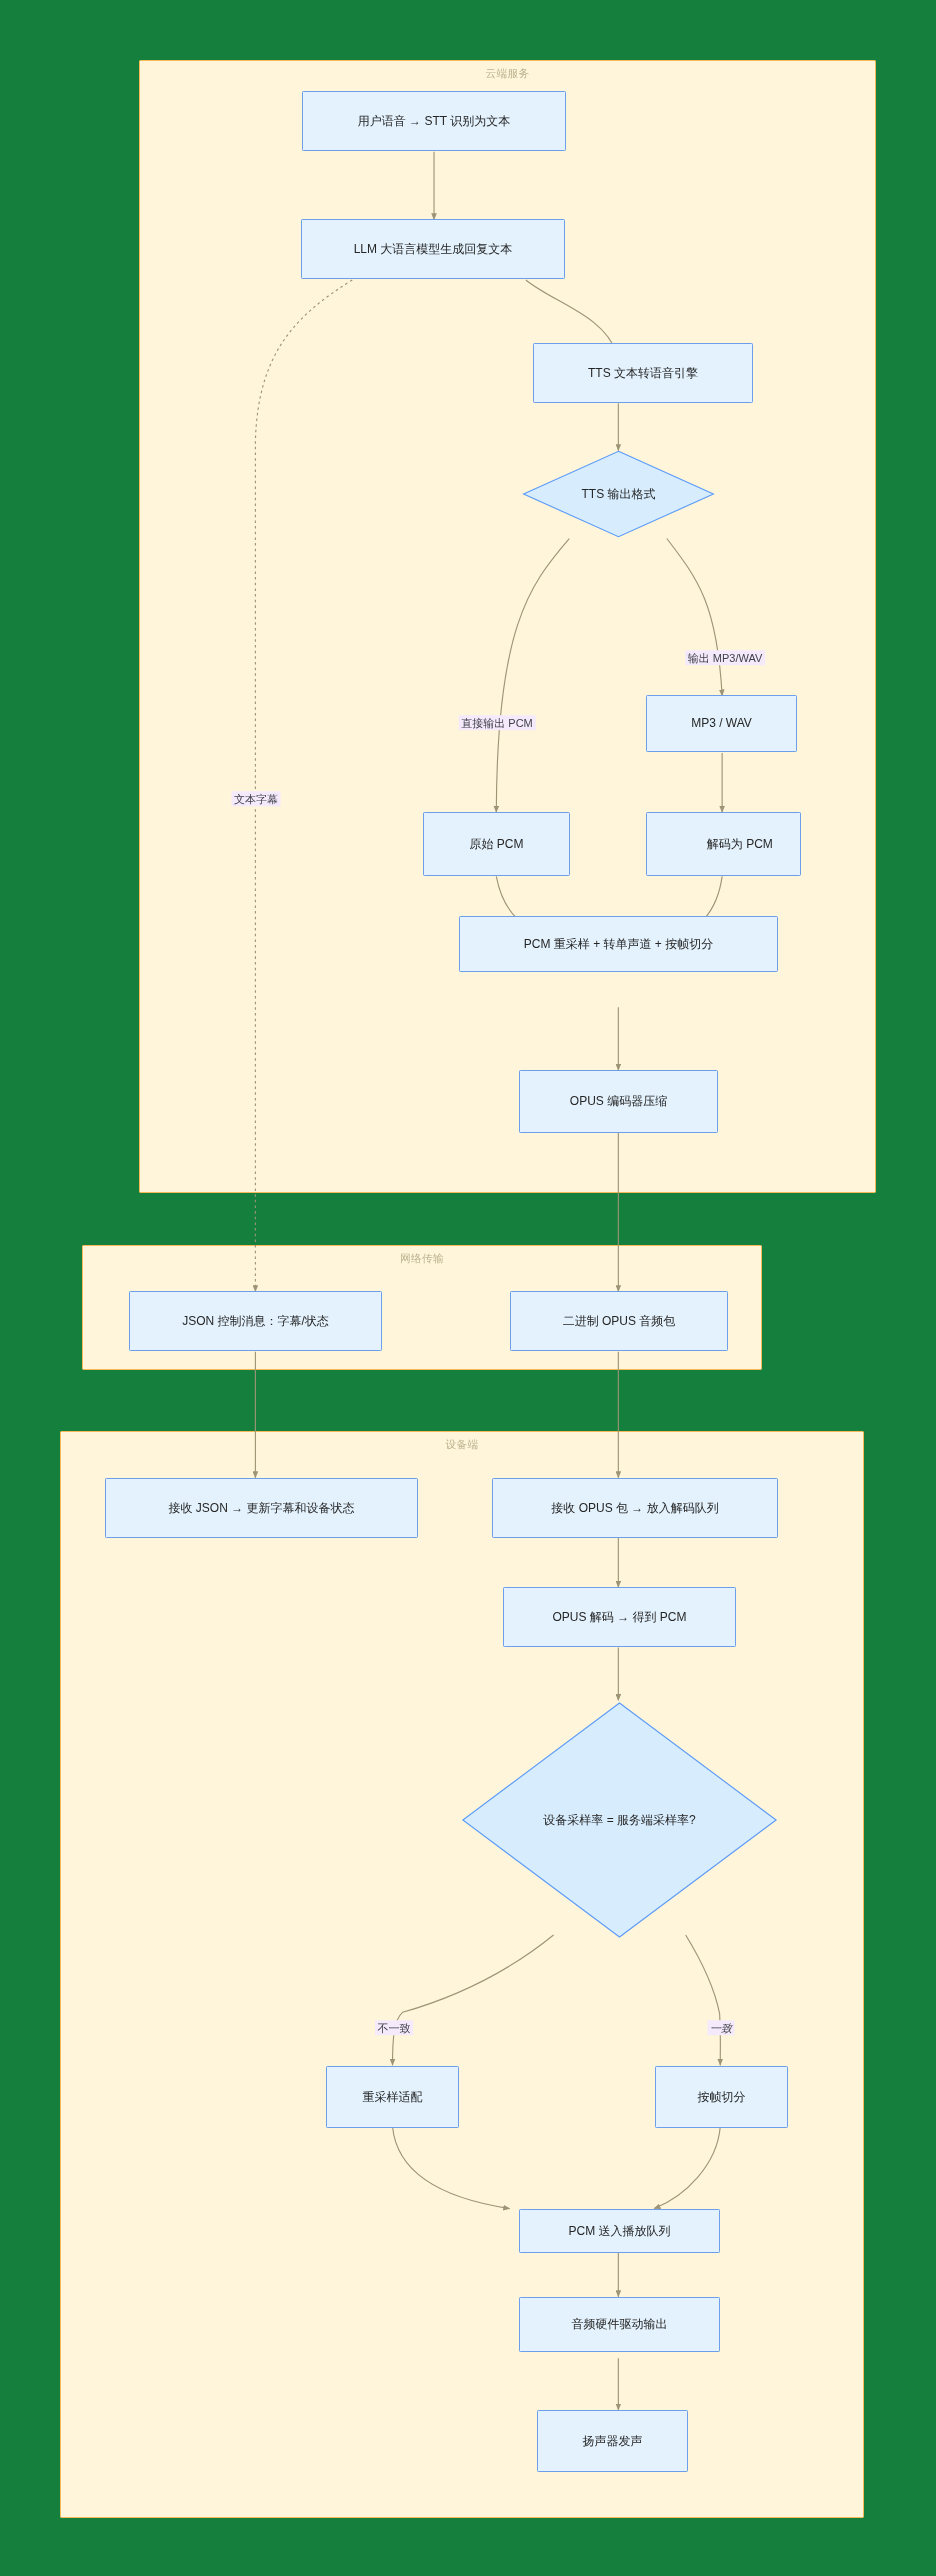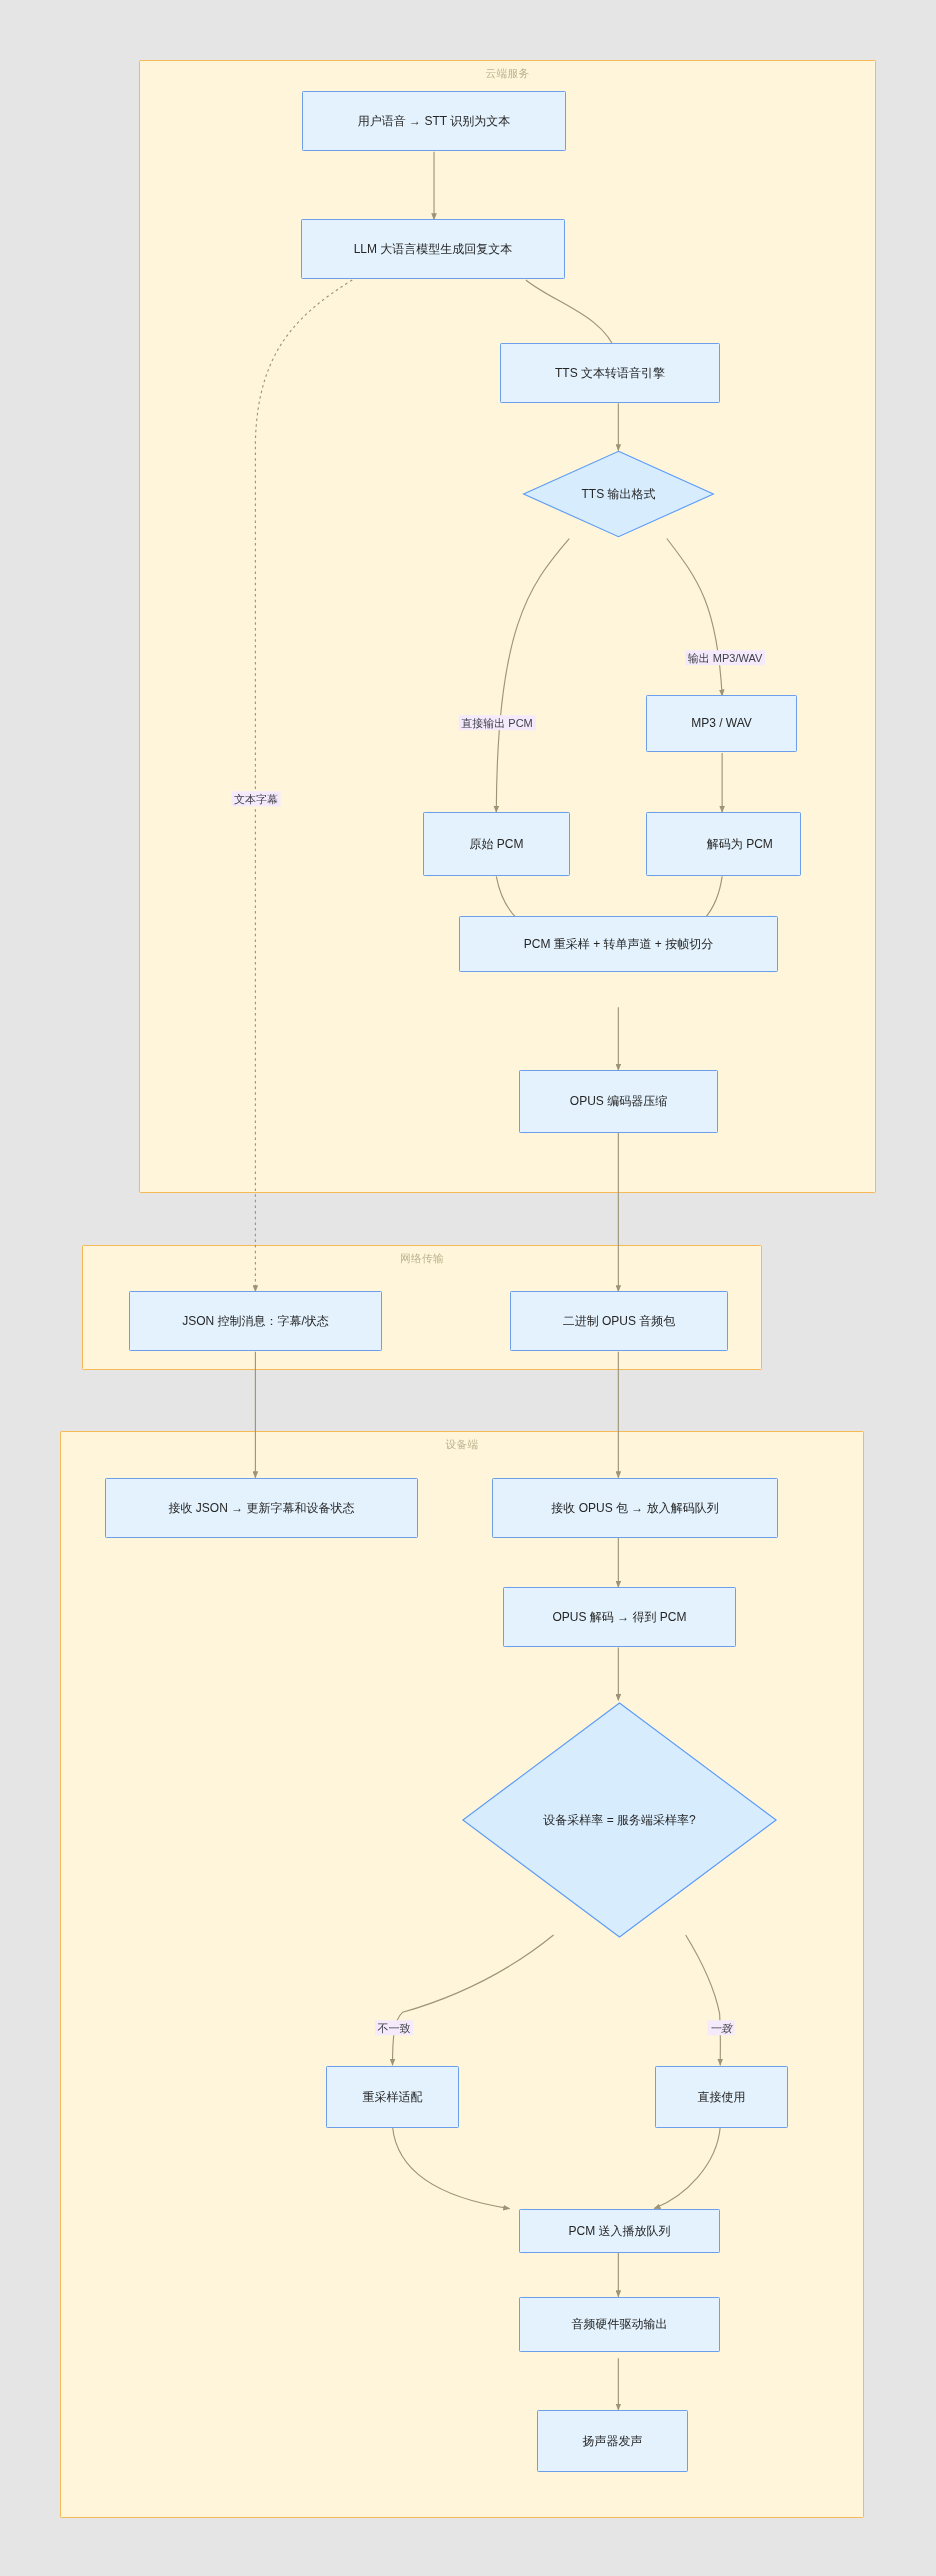--- a/index.html
+++ b/index.html
@@ -1,17 +1,17 @@
 <!DOCTYPE html>
 <html style="font-size:10px"><head>
 <meta charset="utf-8">
 <style>
   html,body{margin:0;padding:0;background:#ffffff;}
   body{font-family:"Liberation Sans","DejaVu Sans",sans-serif;}
-  #canvas{position:relative;width:936px;height:2576px;background:#e5e5e5;overflow:hidden;}
+  #canvas{position:relative;width:936px;height:2576px;background:#15803d;overflow:hidden;}
 
   
   .cluster{
     position:absolute;
     background:#fff5da;
     border:1px solid #f7b955;
     border-radius:1.3px;
     box-sizing:border-box;
   }
   .cluster-title{
@@ -142,21 +142,21 @@
   </svg>
 
   <div class="node" style="left:302px;top:91px;width:264px;height:60px;">
     <span>用户语音 → STT 识别为文本</span>
   </div>
 
   <div class="node" style="left:301px;top:219px;width:264px;height:60px;">
     <span>LLM 大语言模型生成回复文本</span>
   </div>
 
-  <div class="node" style="left:500px;top:343px;width:220px;height:60px;text-align:center;">
+  <div class="node" style="left:533px;top:343px;width:220px;height:60px;text-align:center;">
     <span>TTS 文本转语音引擎</span>
   </div>
 
   <div class="diamond-wrap" style="left:522px;top:450px;width:193px;height:88px;">
     <svg width="193" height="88" viewBox="0 0 306 140">
       <polygon points="153,2 304,70 153,138 2,70" fill="#d7ecfd" stroke="#5b9bf8" stroke-width="1.8"></polygon>
     </svg>
     <div class="diamond-label">TTS 输出格式</div>
   </div>
 
@@ -205,21 +205,21 @@
       <polygon points="252,3 501,189 252,375 3,189" fill="#d7ecfd" stroke="#5b9bf8" stroke-width="1.8"></polygon>
     </svg>
     <div class="diamond-label">设备采样率 = 服务端采样率?</div>
   </div>
 
   <div class="node" style="left:326px;top:2066px;width:133px;height:62px;">
     <span>重采样适配</span>
   </div>
 
   <div class="node" style="left:655px;top:2066px;width:133px;height:62px;">
-    <span>直接使用</span>
+    <span>按帧切分</span>
   </div>
 
   <div class="node" style="left:519px;top:2209px;width:201px;height:44px;">
     <span>PCM 送入播放队列</span>
   </div>
 
   <div class="node" style="left:519px;top:2297px;width:201px;height:55px;">
     <span>音频硬件驱动输出</span>
   </div>
 

